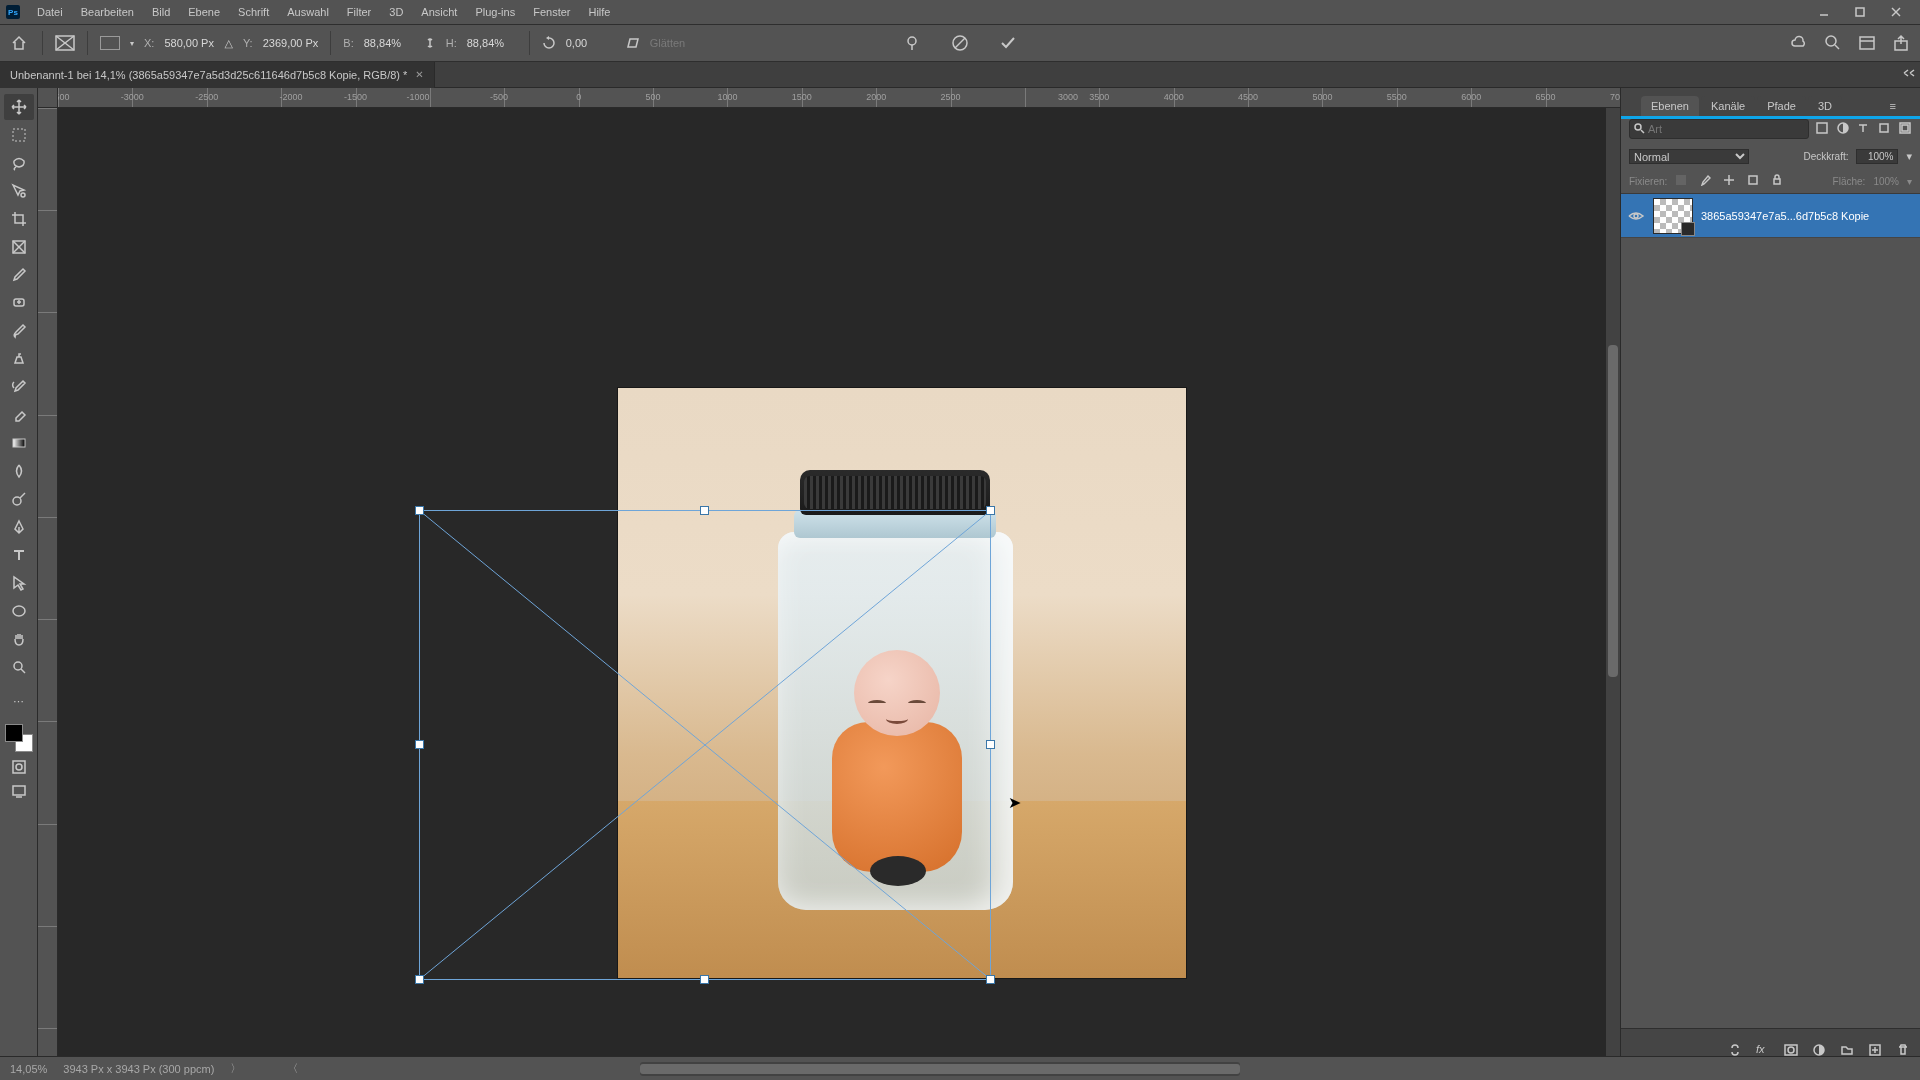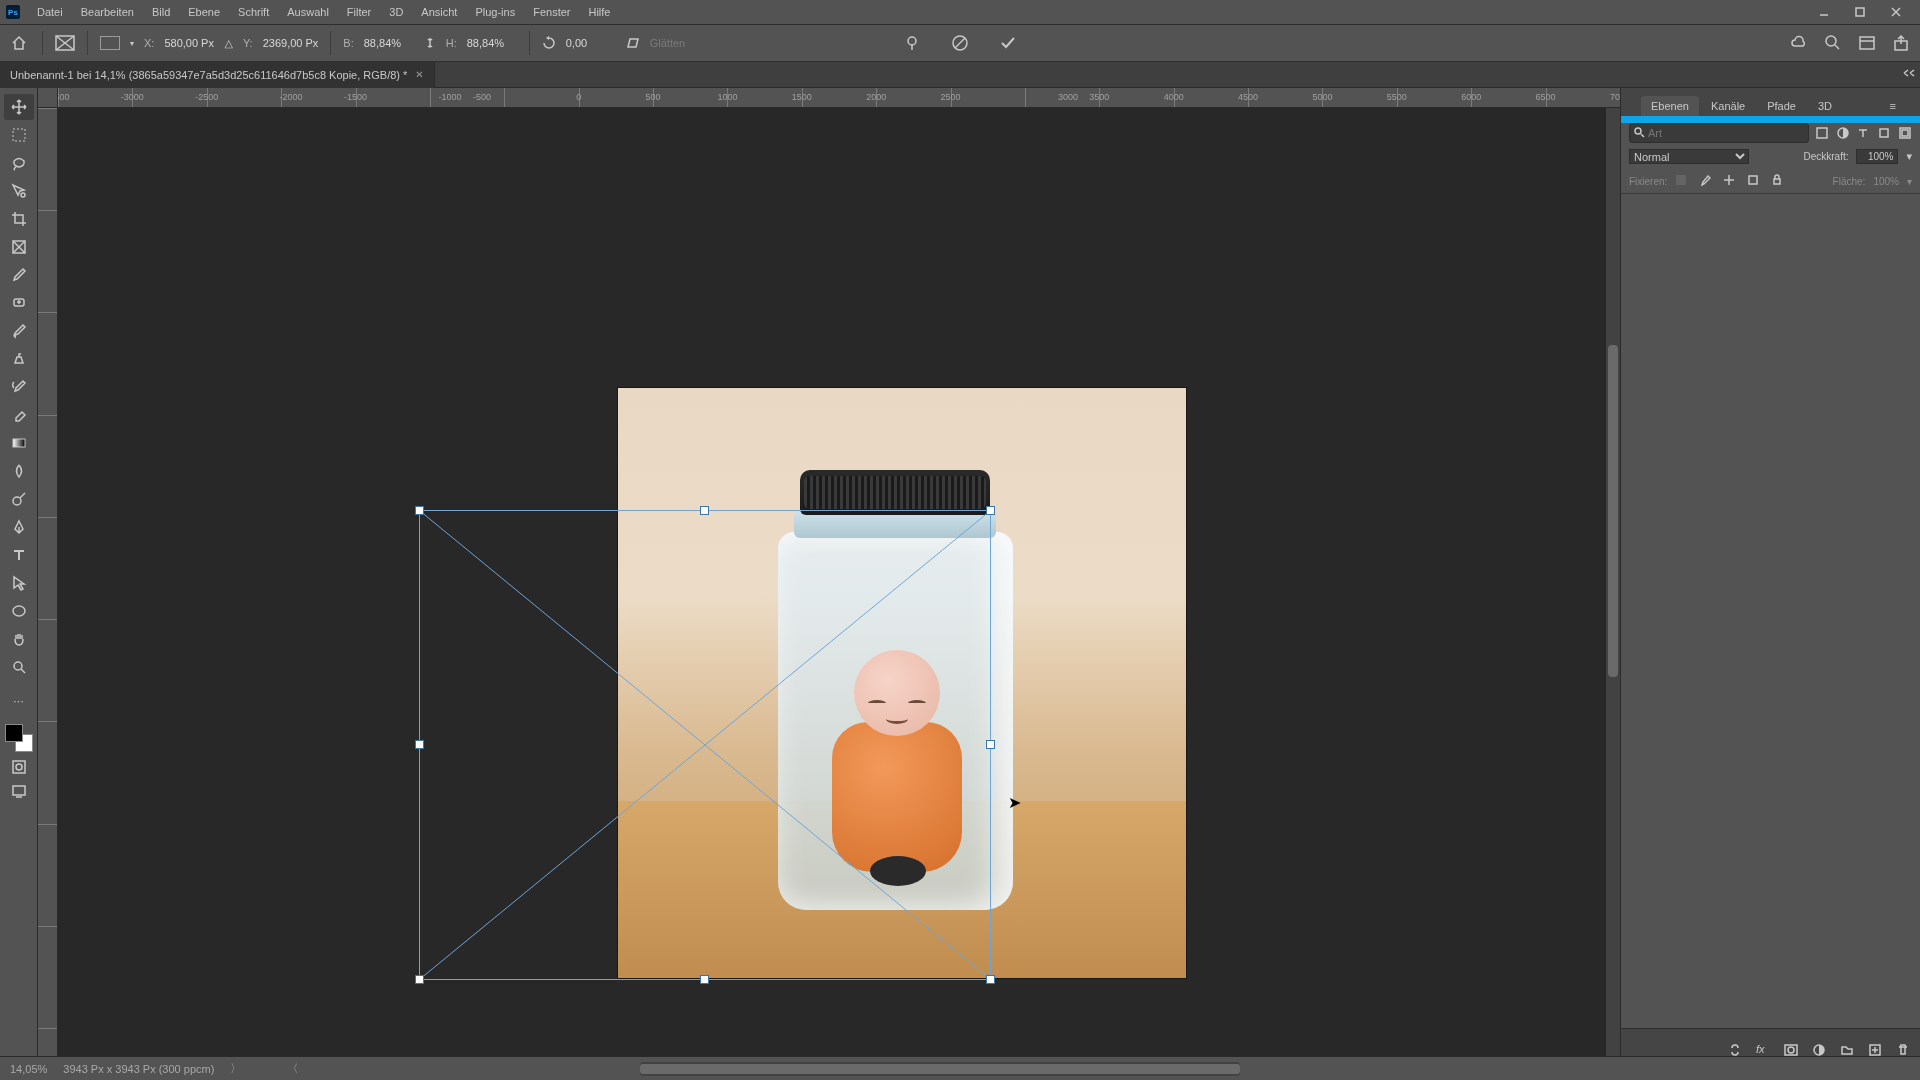--- a/index.html
+++ b/index.html
@@ -72,21 +72,21 @@
 .xform svg { position:absolute; inset:0; width:100%; height:100%; }
 .handle { position:absolute; width:9px; height:9px; background:#fff; border:1px solid #3a76a8; }
 .cursor { position:absolute; font-size:16px; color:#000; }
 
 
 .panels { width:300px; background:#535353; border-left:1px solid #2a2a2a; display:flex; flex-direction:column; position:relative; }
 .tabs { height:28px; display:flex; align-items:flex-end; padding:0 20px; gap:2px; background:#454545; }
 .tabs .tab { padding:4px 10px; font-size:11px; border-radius:4px 4px 0 0; background:#454545; }
 .tabs .tab.active { background:#535353; }
 .tabs .menu { margin-left:auto; padding:4px; }
-.search-row { height:26px; display:flex; align-items:center; padding:0 8px; gap:6px; border-top:7px solid #0ea5e9; }
+.search-row { height:26px; display:flex; padding:0 8px; gap:6px; border-top:3px solid #0ea5e9; }
 .search-row input { flex:1; background:#3a3a3a; border:1px solid #2e2e2e; color:#c8c8c8; font-size:11px; padding:2px 18px; border-radius:3px; height:20px; }
 .search-row .srch-wrap { position:relative; flex:1; }
 .search-row .srch-wrap .mag { position:absolute; left:4px; top:3px; }
 .search-row .ico { width:18px; height:18px; display:flex; align-items:center; justify-content:center; }
 .blend-row { height:28px; display:flex; align-items:center; padding:0 8px; gap:8px; }
 .blend-row select { background:#3a3a3a; border:1px solid #2e2e2e; color:#c8c8c8; font-size:11px; height:15px; width:120px; }
 .blend-row .lbl { font-size:10px; }
 .blend-row .val { background:#3a3a3a; border:1px solid #2e2e2e; padding:1px 4px; font-size:10px; width:42px; text-align:right; }
 .lock-row { height:24px; display:flex; align-items:center; padding:0 8px; gap:8px; border-bottom:1px solid #3a3a3a; font-size:10px; color:#8a8a8a; }
 .lock-row .ico { width:16px; height:16px; }
@@ -398,23 +398,23 @@
         <div class="ticklbl" style="left: 0px;">-3500</div>
         <div class="tick" style="left: 74.381px;"></div>
         <div class="ticklbl" style="left: 74.381px;">-3000</div>
         <div class="tick" style="left: 148.762px;"></div>
         <div class="ticklbl" style="left: 148.762px;">-2500</div>
         <div class="tick" style="left: 223.143px;"></div>
         <div class="ticklbl" style="left: 233px;">-2000</div>
         <div class="tick" style="left: 297.524px;"></div>
         <div class="ticklbl" style="left: 297.524px;">-1500</div>
         <div class="tick" style="left: 371.905px;"></div>
-        <div class="ticklbl" style="left: 392px;">-1000</div>
+        <div class="ticklbl" style="left: 360px;">-1000</div>
         <div class="tick" style="left: 446.286px;"></div>
-        <div class="ticklbl" style="left: 424px;">-500</div>
+        <div class="ticklbl" style="left: 441px;">-500</div>
         <div class="tick" style="left: 520.667px;"></div>
         <div class="ticklbl" style="left: 520.667px;">0</div>
         <div class="tick" style="left: 595.048px;"></div>
         <div class="ticklbl" style="left: 595.048px;">500</div>
         <div class="tick" style="left: 669.429px;"></div>
         <div class="ticklbl" style="left: 669.429px;">1000</div>
         <div class="tick" style="left: 743.81px;"></div>
         <div class="ticklbl" style="left: 743.81px;">1500</div>
         <div class="tick" style="left: 818.19px;"></div>
         <div class="ticklbl" style="left: 818.19px;">2000</div>
@@ -582,20 +582,32 @@
             <rect x="3" y="5" width="6" height="5" class="svg-stroke"></rect>
             <path d="M4 5 V3 A2 2 0 0 1 8 3 V5" class="svg-stroke"></path>
           </svg>
         </span>
       <span style="flex:1"></span>
       <span class="lbl">Fläche:</span>
       <span class="val">100%</span>
       <span class="arrow">▾</span>
     </div>
     <div class="layer-list" id="layer-list">
+        <div class="layer active">
+          <div class="vis">
+            <svg width="16" height="12">
+              <path d="M1 6 Q8 0 15 6 Q8 12 1 6" class="svg-stroke"></path>
+              <circle cx="8" cy="6" r="2" class="svg-stroke"></circle>
+            </svg>
+          </div>
+          <div class="thumb checker">
+            <div class="badge"></div>
+          </div>
+          <div class="nm">3865a59347e7a5...6d7b5c8 Kopie</div>
+        </div>
       </div>
     <div class="panel-footer">
       <span class="ico">
           <svg width="14" height="14">
             <path d="M4 5 A3 3 0 0 1 10 5 M4 9 A3 3 0 0 0 10 9" class="svg-stroke"></path>
           </svg>
         </span>
       <span class="ico"><span style="font-style:italic">fx</span></span>
       <span class="ico">
           <svg width="14" height="14">

